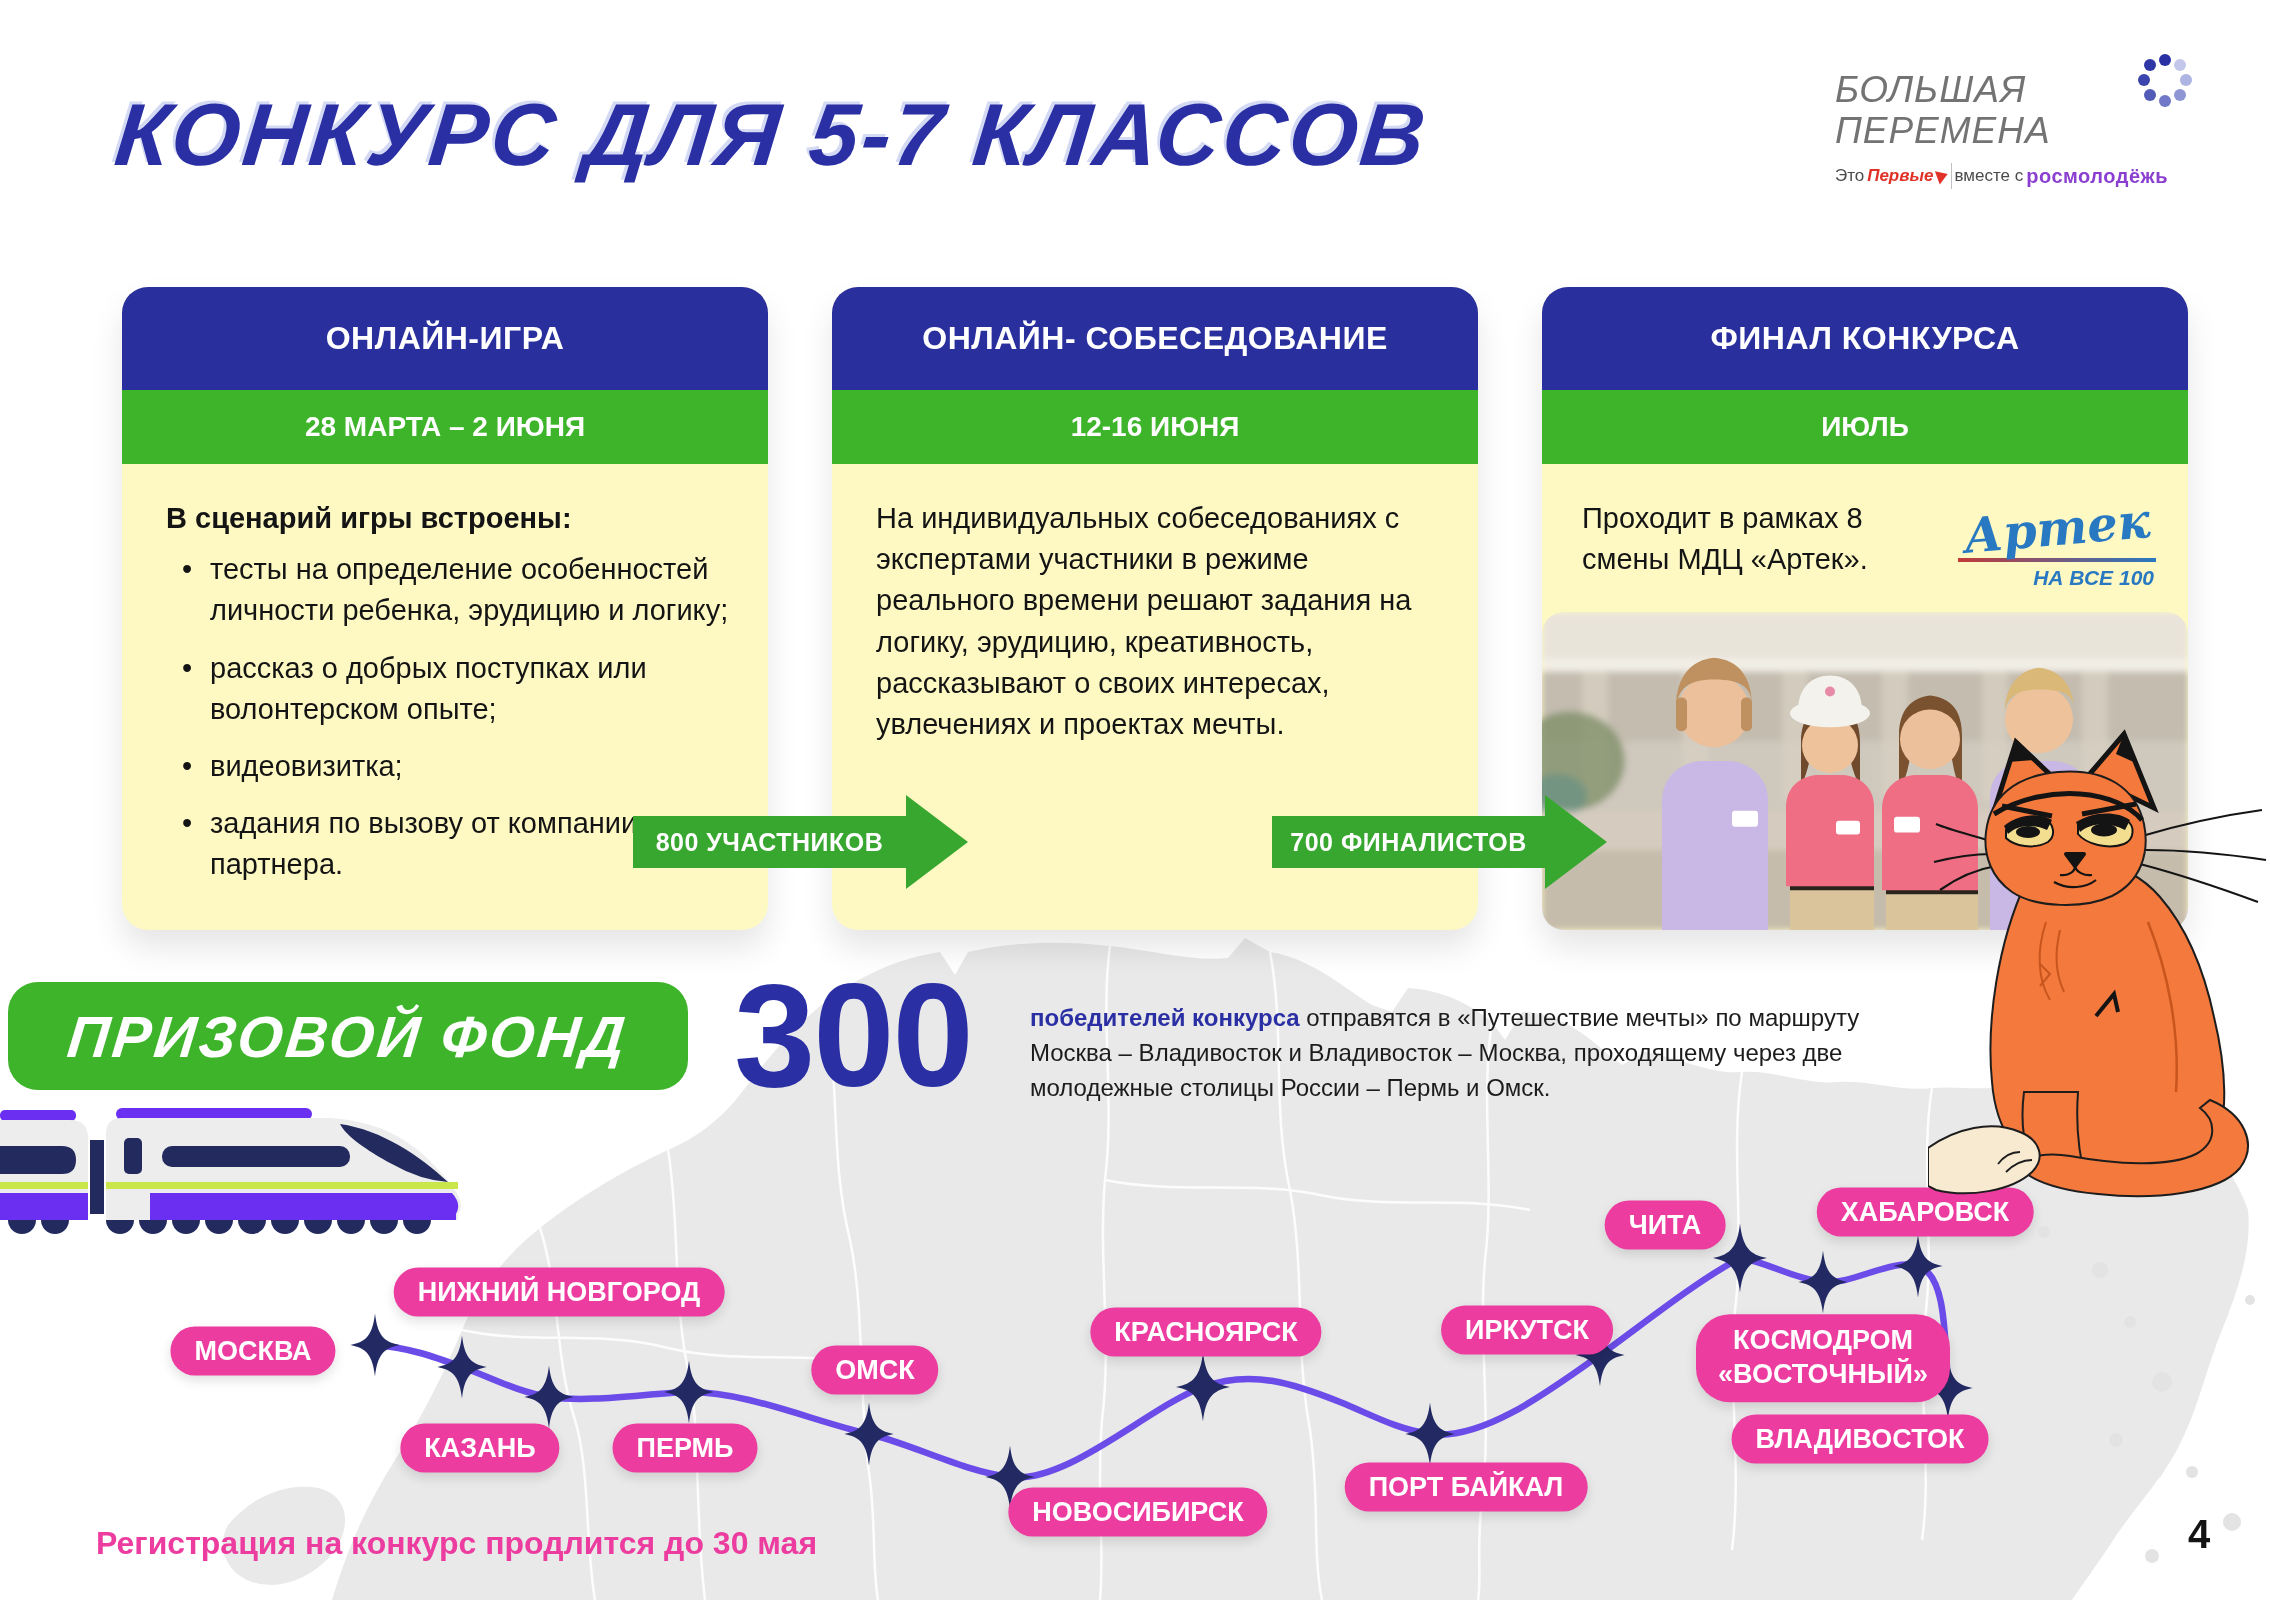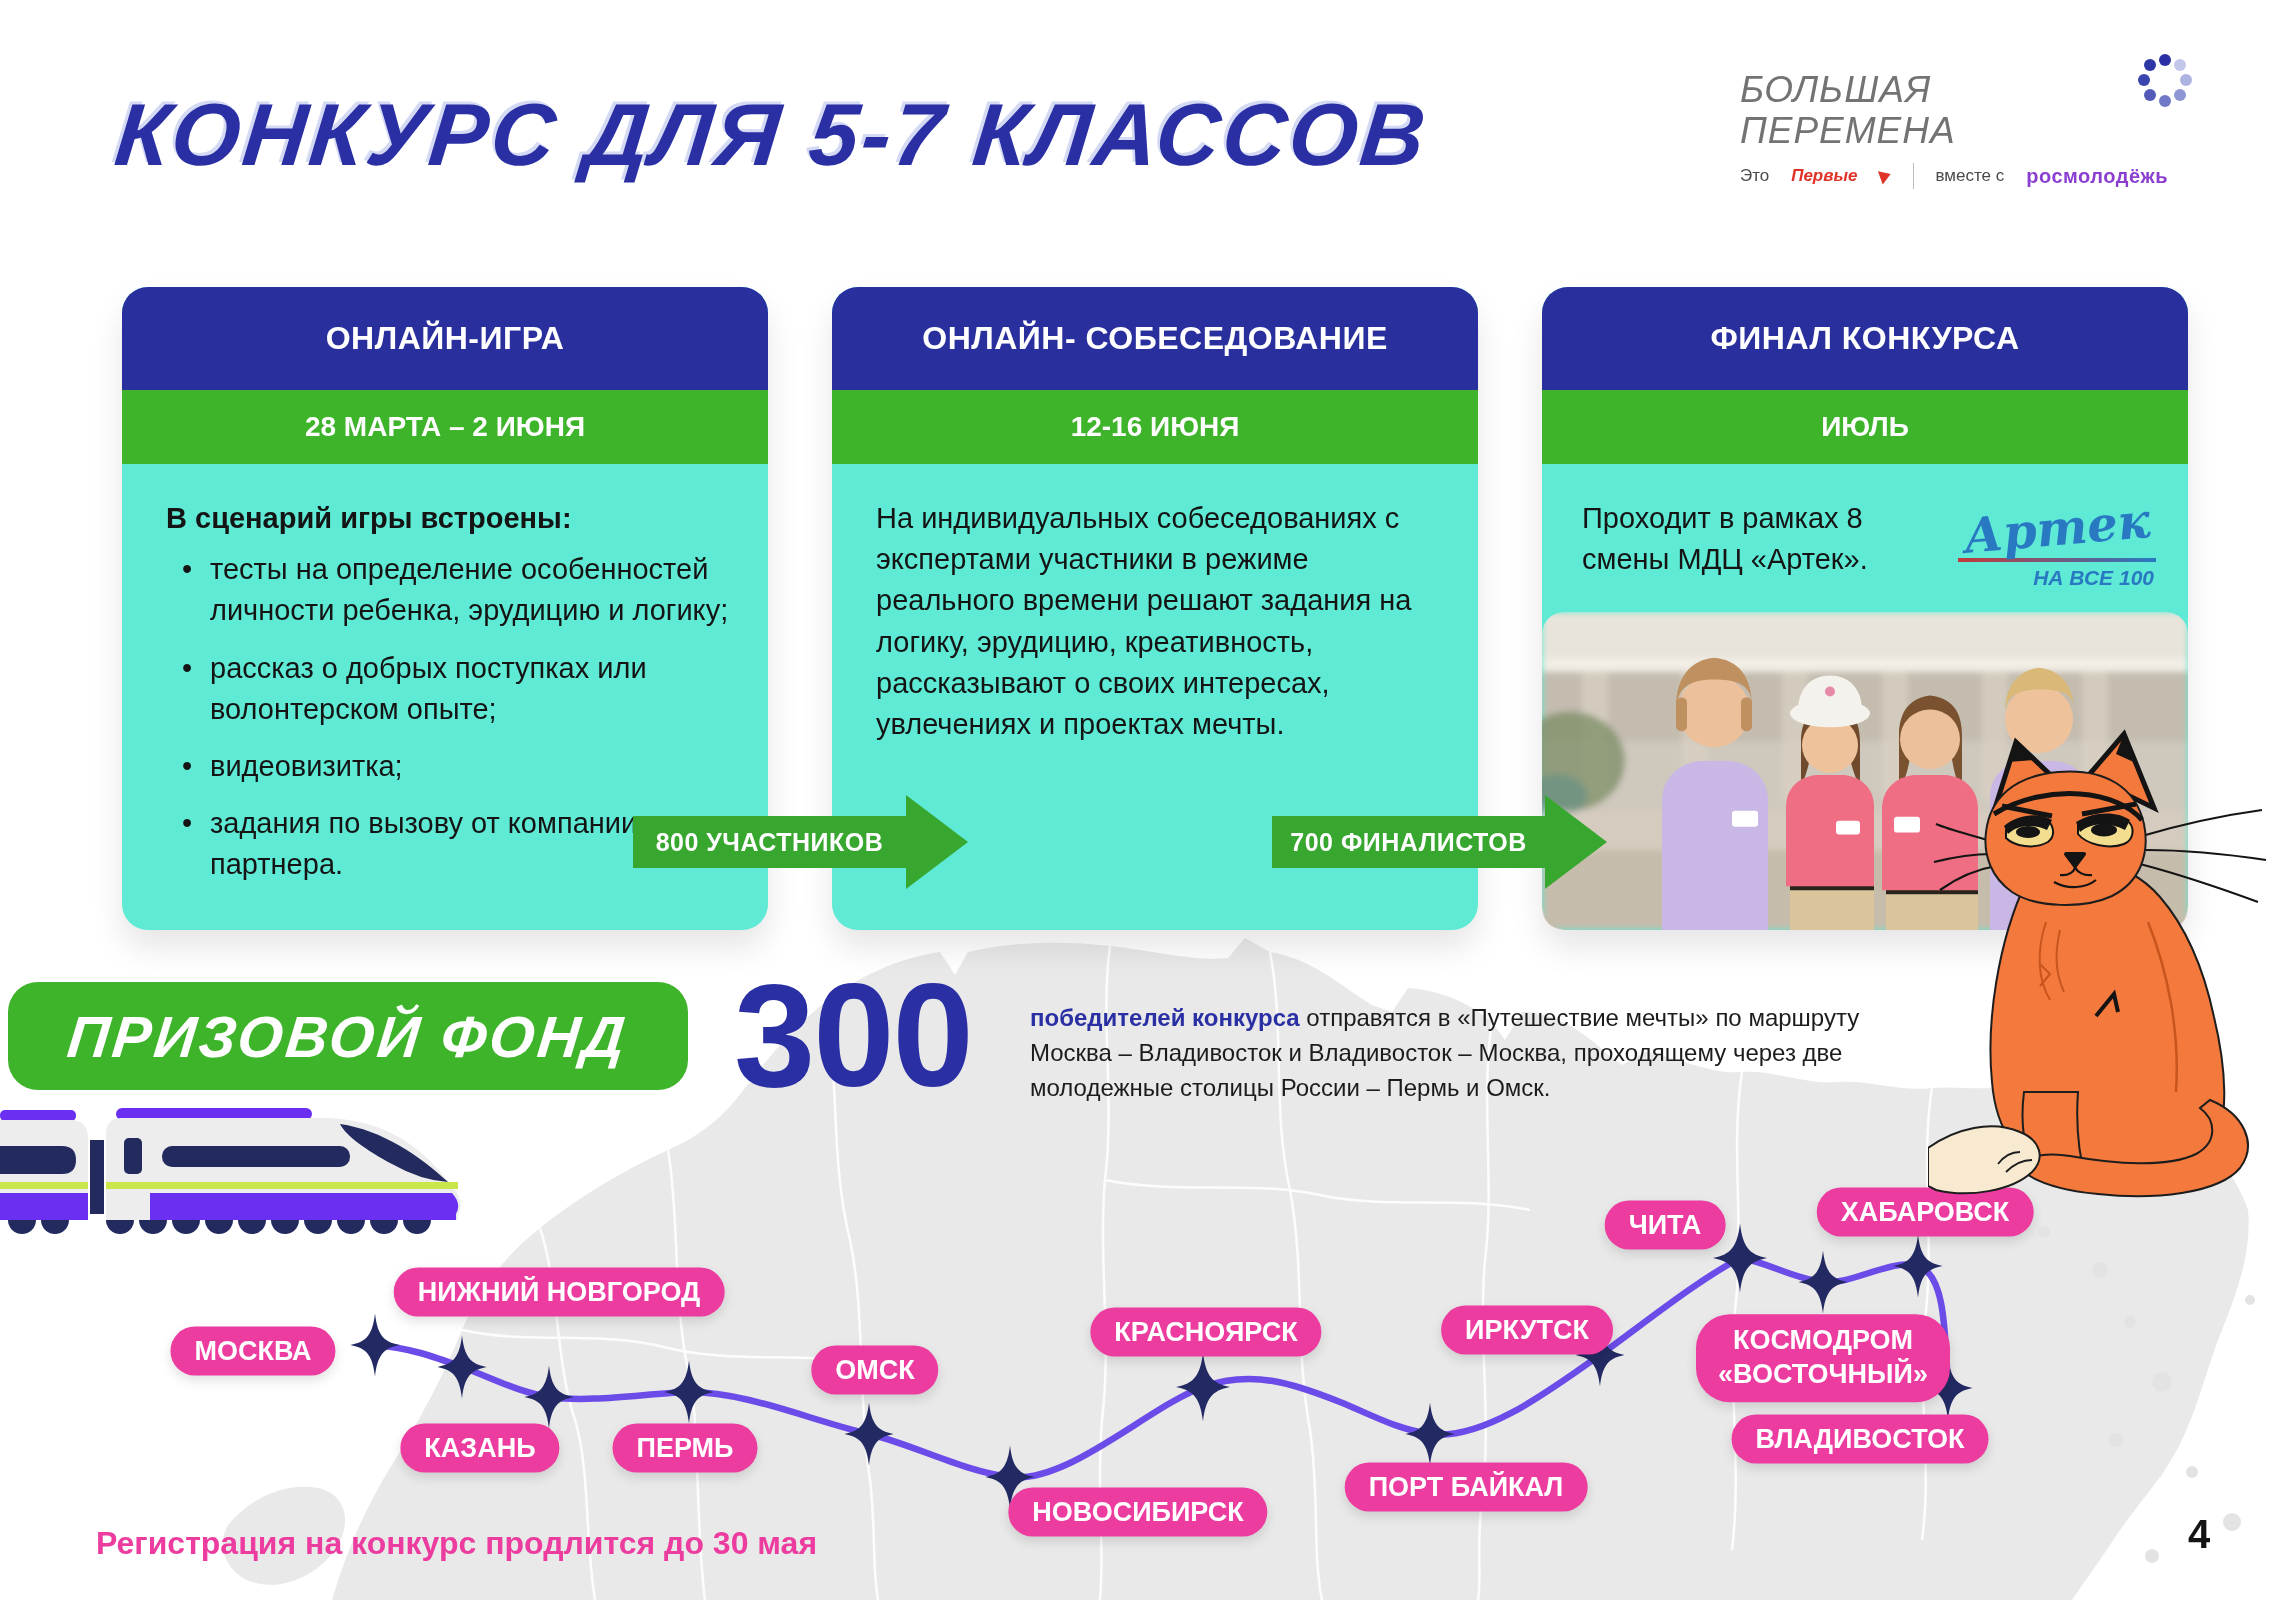--- a/index.html
+++ b/index.html
@@ -6,28 +6,28 @@
   .slide{position:relative;width:2270px;height:1600px;background:#ffffff;overflow:hidden;
          font-family:"Liberation Sans",sans-serif;}
   
   .page-title{position:absolute;left:116px;top:84px;font-size:88px;font-weight:800;font-style:italic;
     color:#2a2fa4;letter-spacing:3px;transform:skewX(-6deg);white-space:nowrap;z-index:5;
     text-shadow:-3px -3px 0 rgba(160,170,230,.45);}
   .logo{position:absolute;right:102px;top:70px;z-index:5;}
   .logo-lines{font-size:37px;font-weight:400;font-style:italic;color:#737373;line-height:1.1;
     letter-spacing:1px;text-align:left;}
   .logo-dots{position:absolute;right:-26px;top:-18px;}
-  .logo-sub{margin-top:12px;display:flex;align-items:center;gap:22px;font-size:17px;color:#4a4a4a;}
+  .logo-sub{margin-top:12px;display:flex;align-items:center;gap:3px;font-size:17px;color:#4a4a4a;}
   .logo-sub .brand1{color:#e03227;font-weight:800;font-style:italic;}
   .arrow-glyph{width:0;height:0;border-top:7px solid transparent;border-bottom:7px solid transparent;
     border-left:11px solid #e03227;display:inline-block;transform:rotate(-20deg);}
   .logo-sub .divider{width:1px;height:26px;background:#c0c0c0;}
   .logo-sub .brand2{color:#8a3fd1;font-weight:700;font-size:20px;letter-spacing:.5px;}
   
-  .card{position:absolute;top:287px;width:646px;height:643px;background:#5eead4;border-radius:26px;
+  .card{position:absolute;top:287px;width:646px;height:643px;background:#fef9c3;border-radius:26px;
     box-shadow:0 18px 32px rgba(0,0,0,.10);z-index:4;}
   .card-header{height:103px;background:#2a2f9e;border-radius:26px 26px 0 0;display:flex;
     align-items:center;justify-content:center;color:#fff;font-weight:700;font-size:32px;letter-spacing:.5px;}
   .card-dates{height:74px;background:#3eb42a;display:flex;align-items:center;justify-content:center;
     color:#fff;font-weight:700;font-size:28px;}
   .card-body{padding:34px 38px 0 44px;font-size:29px;line-height:1.42;color:#141414;}
   .card-body .intro{font-weight:700;margin-bottom:10px;}
   .card-body ul{margin:0;padding:0 0 0 16px;list-style:none;}
   .card-body li{position:relative;padding-left:28px;margin-bottom:16px;}
   .card-body li::before{content:"•";position:absolute;left:0;top:0;}

